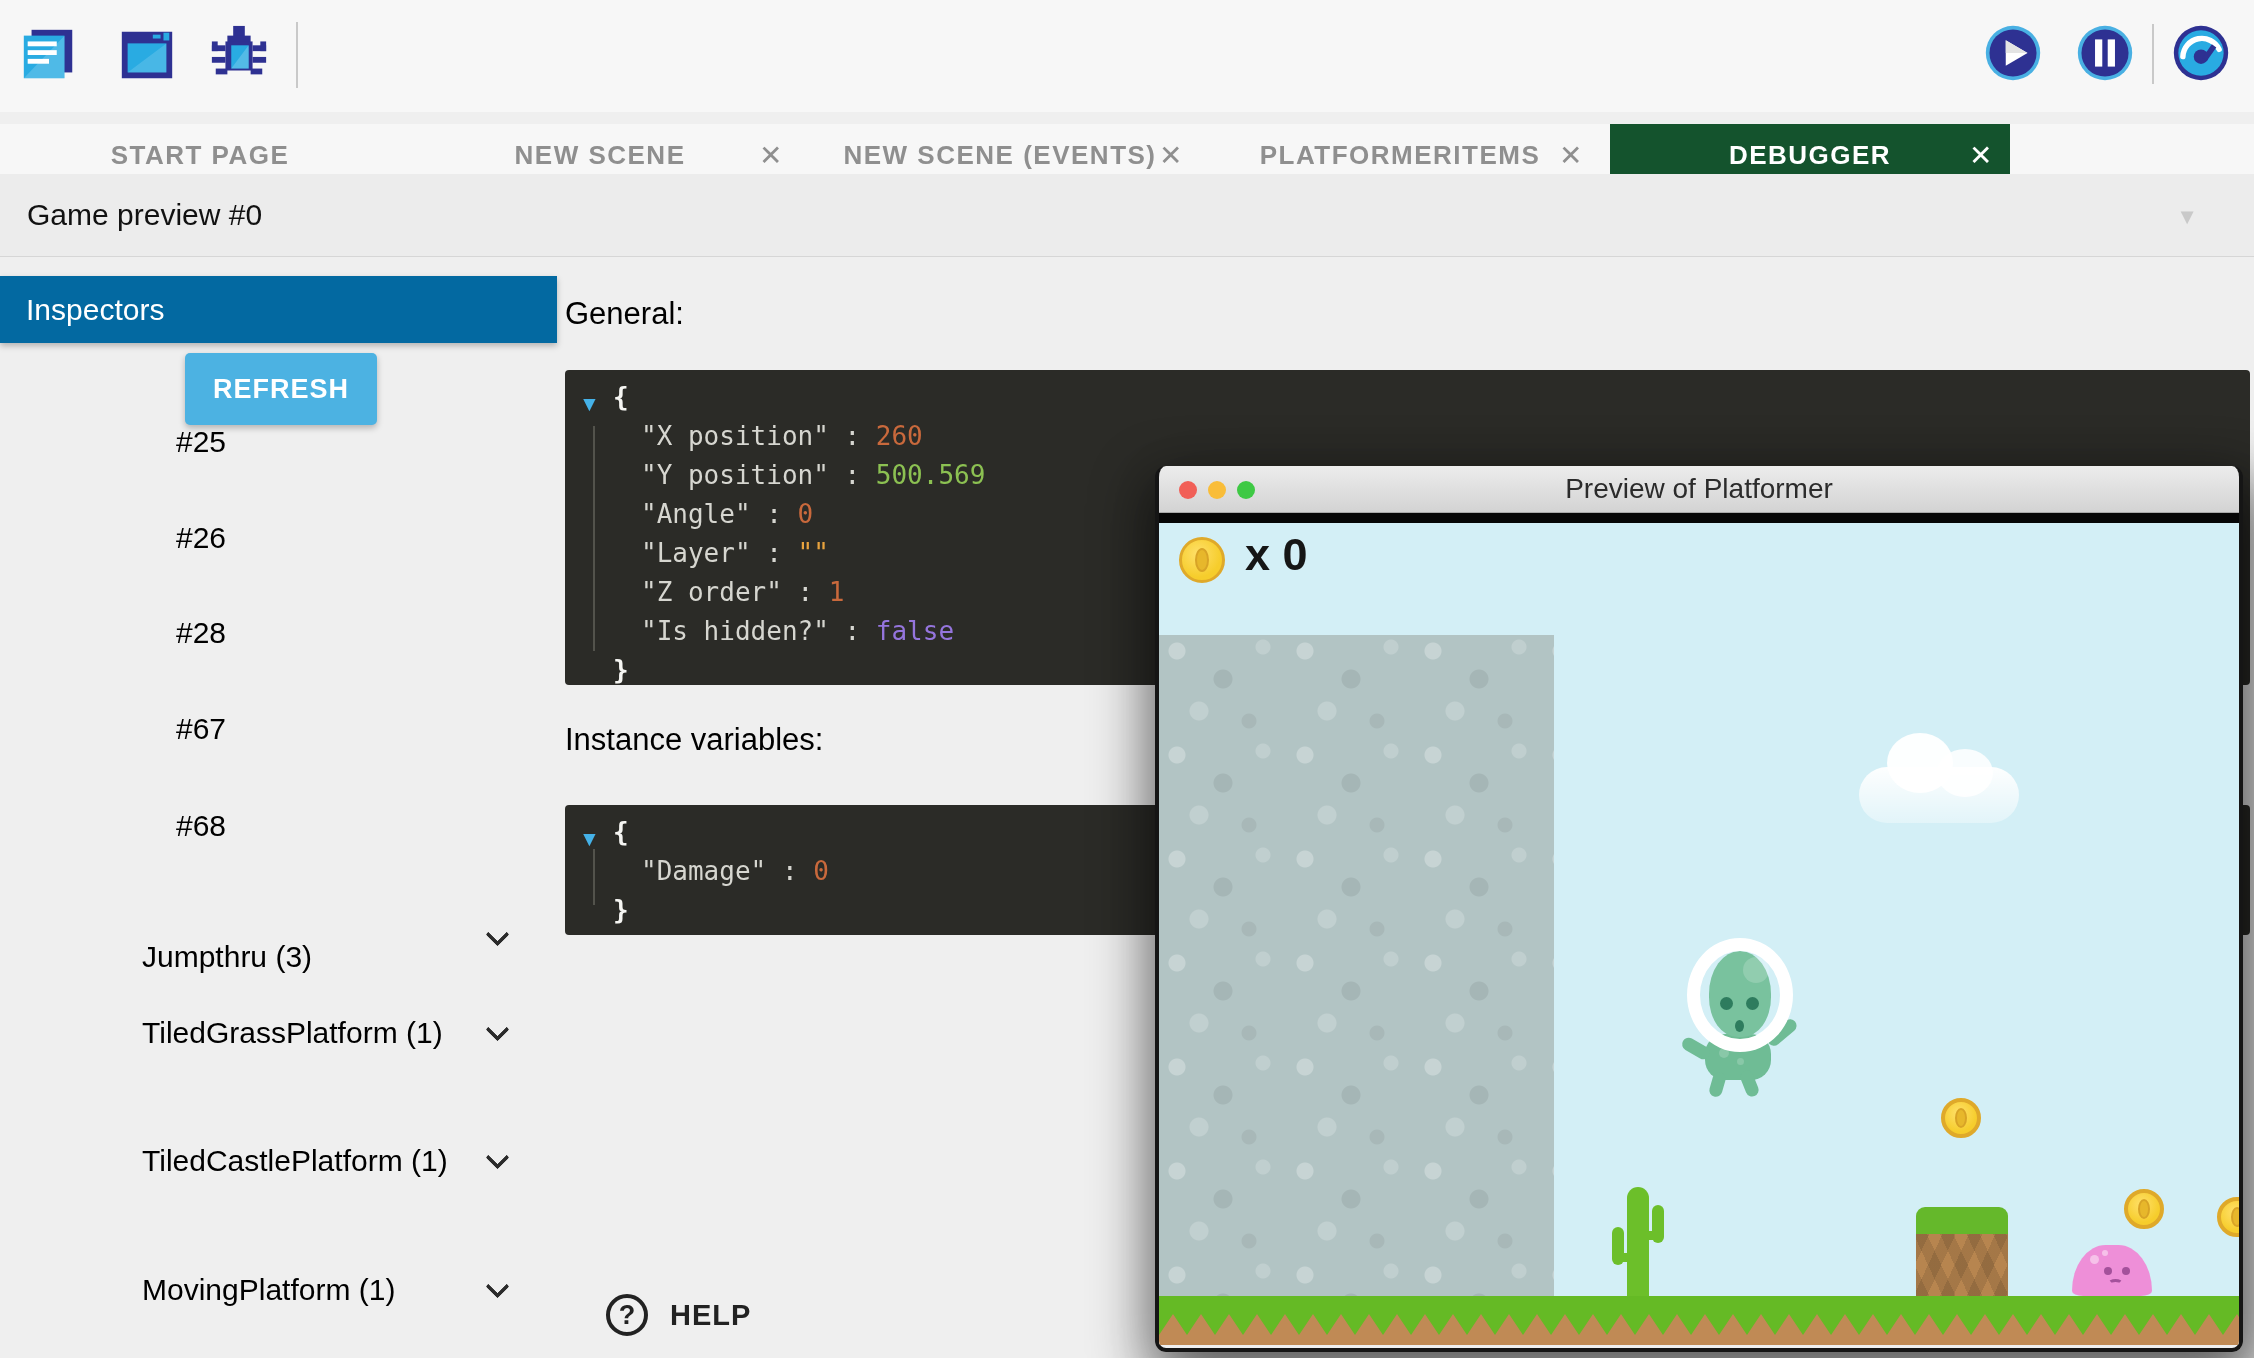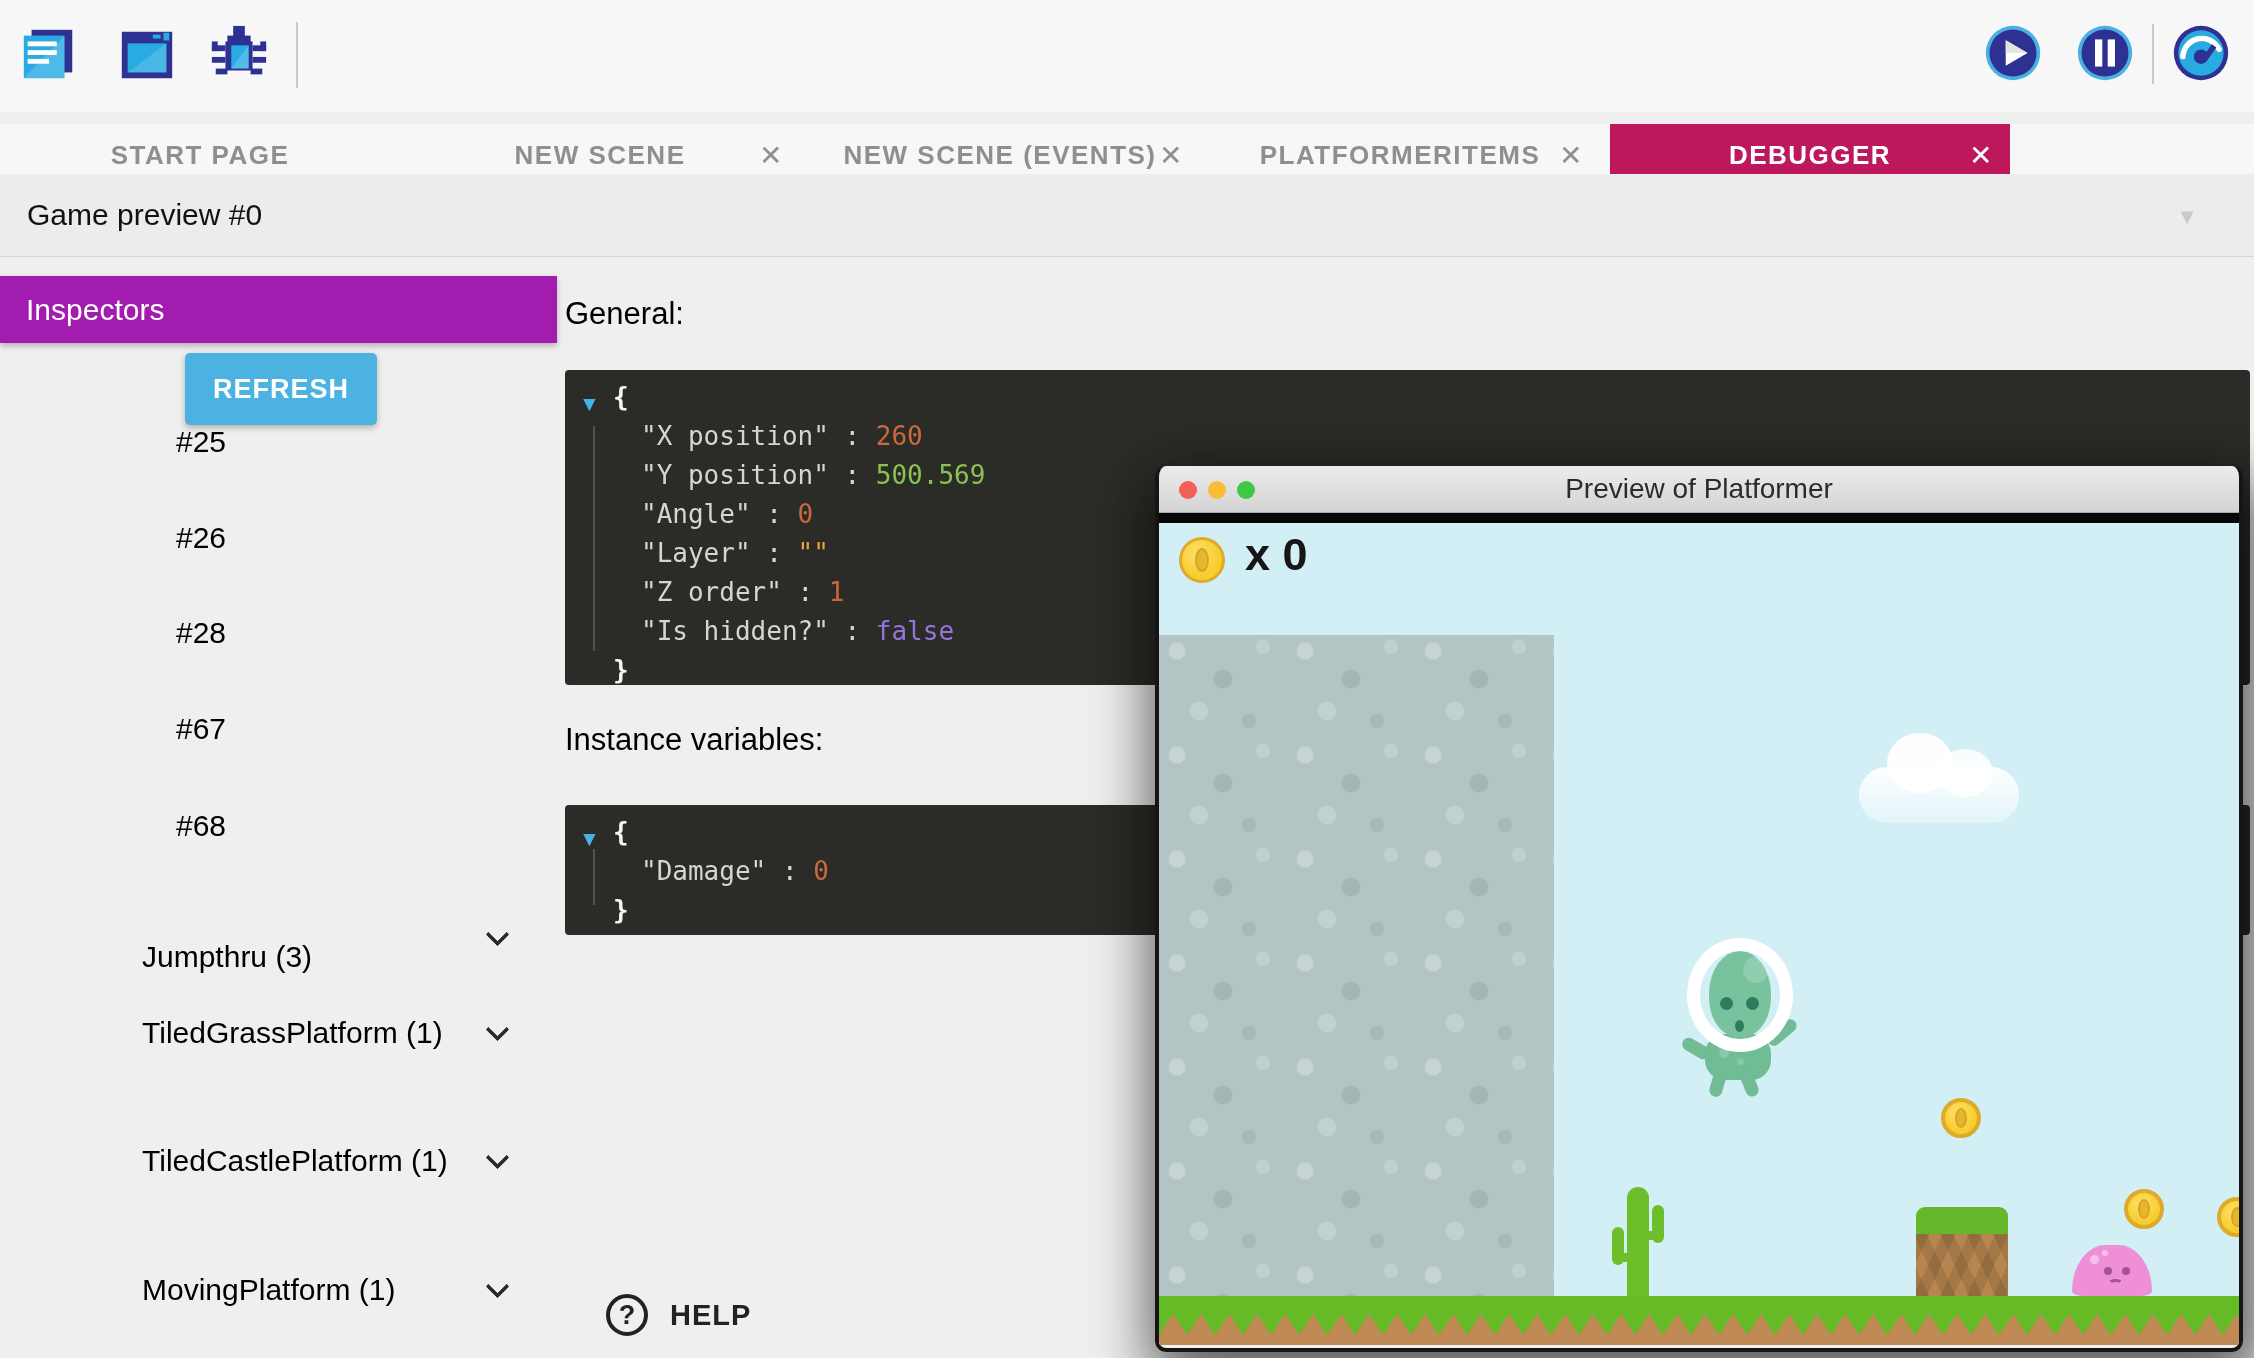--- a/index.html
+++ b/index.html
@@ -11,31 +11,31 @@
   .toolbar { position:absolute; left:0; top:0; width:2254px; height:112px; background:#f7f7f7; }
   .tool-icon { position:absolute; top:24px; width:62px; height:62px; cursor:pointer; }
   .tb-divider { position:absolute; top:22px; width:2px; height:66px; background:#c9c9c9; }
 
   
   .tabbar { position:absolute; left:0; top:124px; width:2254px; height:62px; background:#f7f7f7; }
   .tabs { display:flex; width:2010px; height:62px; }
   .tab { flex:1 1 0; display:flex; align-items:center; justify-content:center; position:relative;
          color:#8f8f8f; font-size:26px; font-weight:bold; letter-spacing:1.5px; cursor:pointer; }
   .tab .tab-close { position:absolute; right:16px; font-size:28px; font-weight:normal; color:#8f8f8f; }
-  .tab.active { background:#be185d; color:#fff;margin-left:10px; }
+  .tab.active { background:#14532d; color:#fff;margin-left:10px; }
   .tab.active .tab-close { color:#fff; }
 
   
   .preview-select { position:absolute; left:0; top:174px; width:2254px; height:83px; background:#ececec;
                     border-bottom:1px solid #d6d6d6; display:flex; align-items:center; padding-left:27px;
                     font-size:30px; color:#111; cursor:pointer; }
   .dd-arrow { position:absolute; right:56px; top:30px; font-size:22px; color:#c9c9c9; }
 
   
-  .inspectors-bar { position:absolute; left:0; top:276px; width:557px; height:67px; background:#a21caf;
+  .inspectors-bar { position:absolute; left:0; top:276px; width:557px; height:67px; background:#0369a1;
                     color:#fff; font-size:30px; display:flex; align-items:center; padding-left:26px;
                     box-shadow:0 3px 6px rgba(0,0,0,.25); }
   .refresh-btn { position:absolute; left:185px; top:353px; width:192px; height:72px; background:#4cb2e2;
                  border:none; border-radius:5px; color:#fff; font-family:"Liberation Sans",sans-serif;
                  font-size:27px; font-weight:bold; letter-spacing:1px; box-shadow:0 3px 6px rgba(0,0,0,.25); cursor:pointer; }
   .inspector-list { position:absolute; left:0; top:0; width:560px; list-style:none; }
   .ins-item { position:absolute; font-size:30px; color:#000000; cursor:pointer; line-height:34px; }
   .ins-item.instance { left:176px; }
   .ins-item.group { left:142px; width:320px; }
   .ins-item:nth-of-type(1){top:425px} .ins-item:nth-of-type(2){top:521px}

